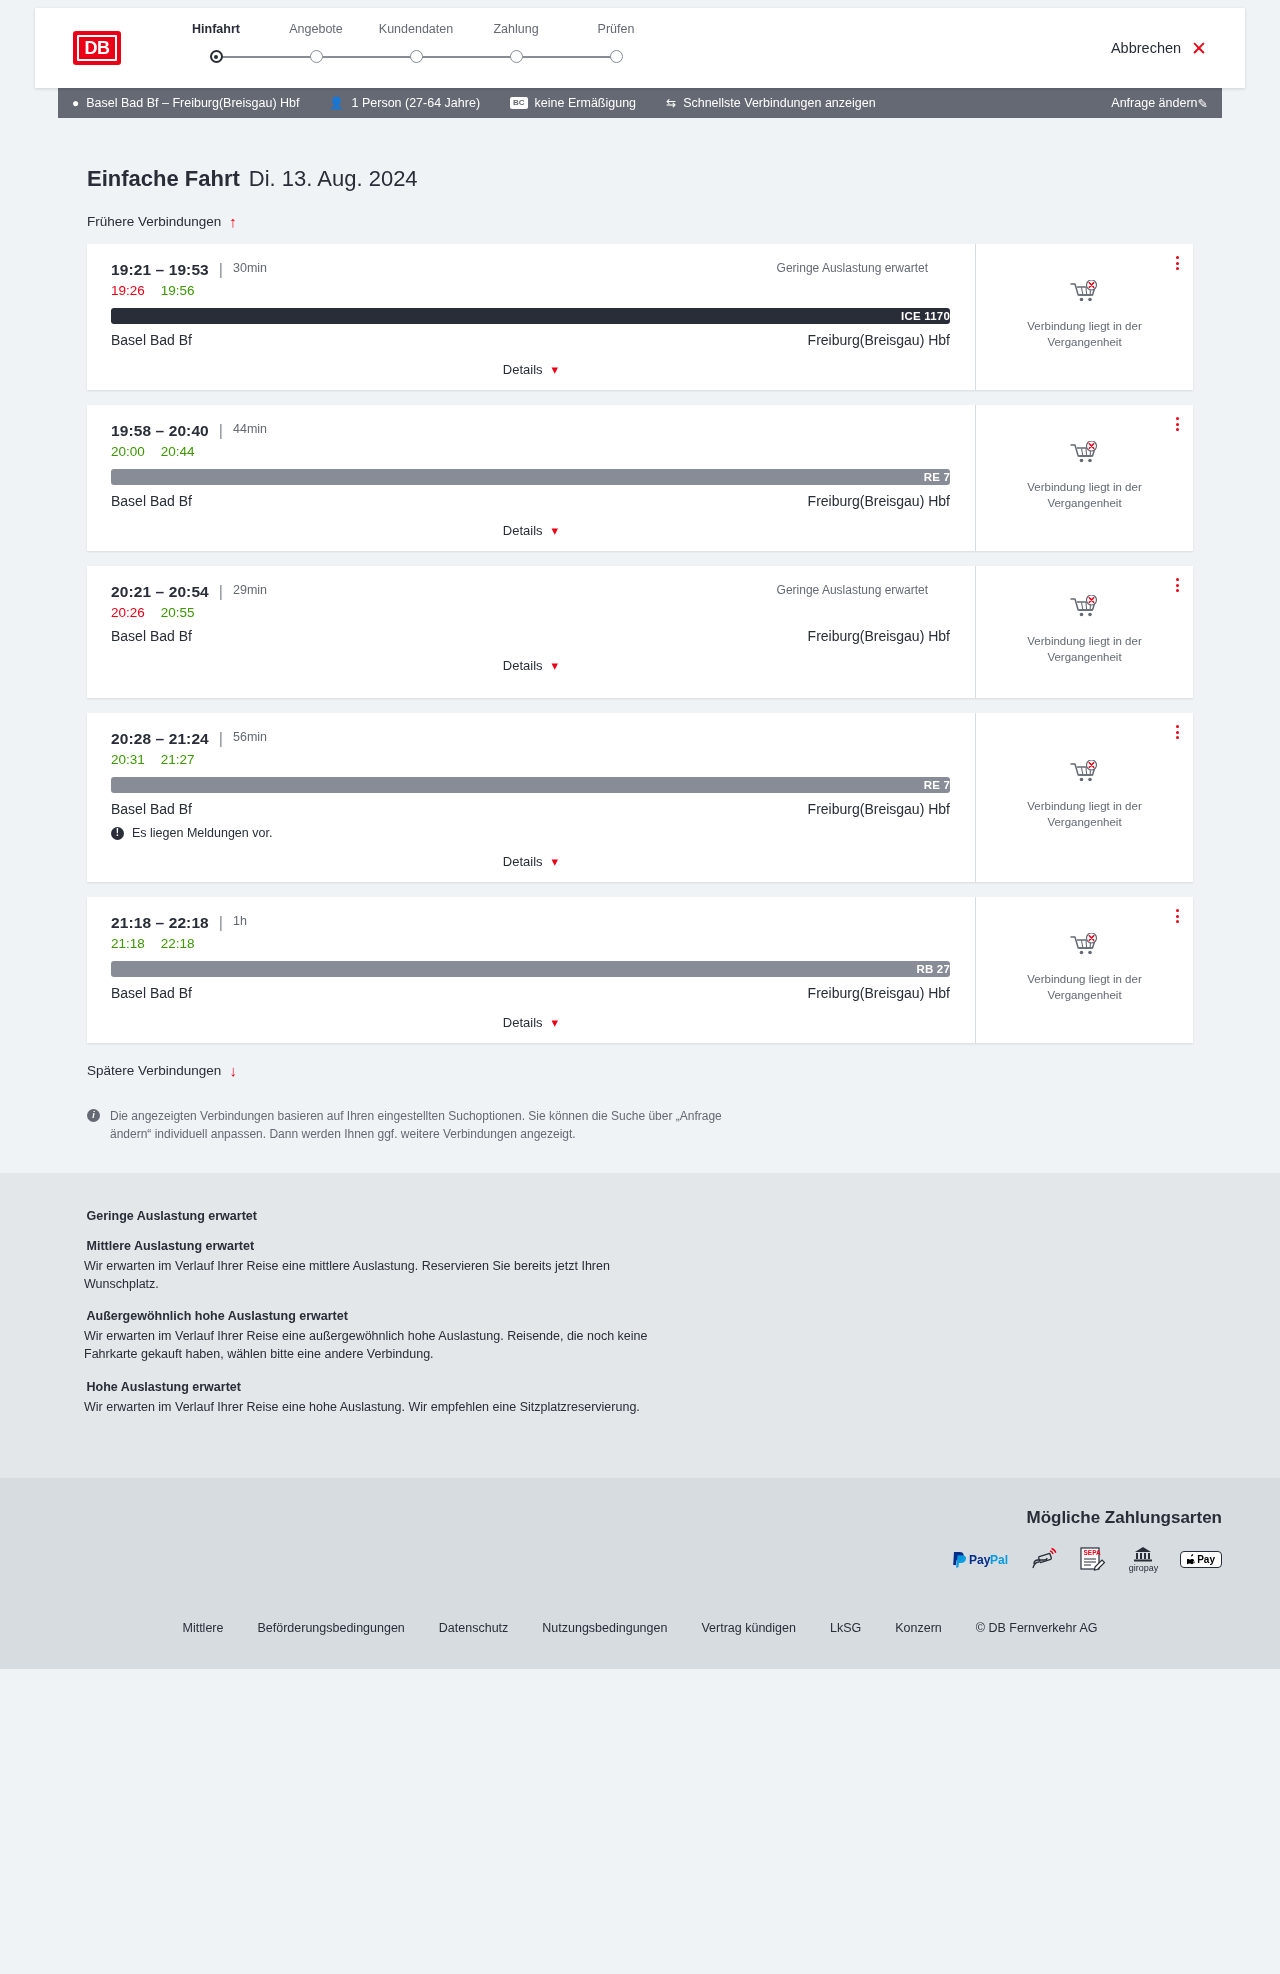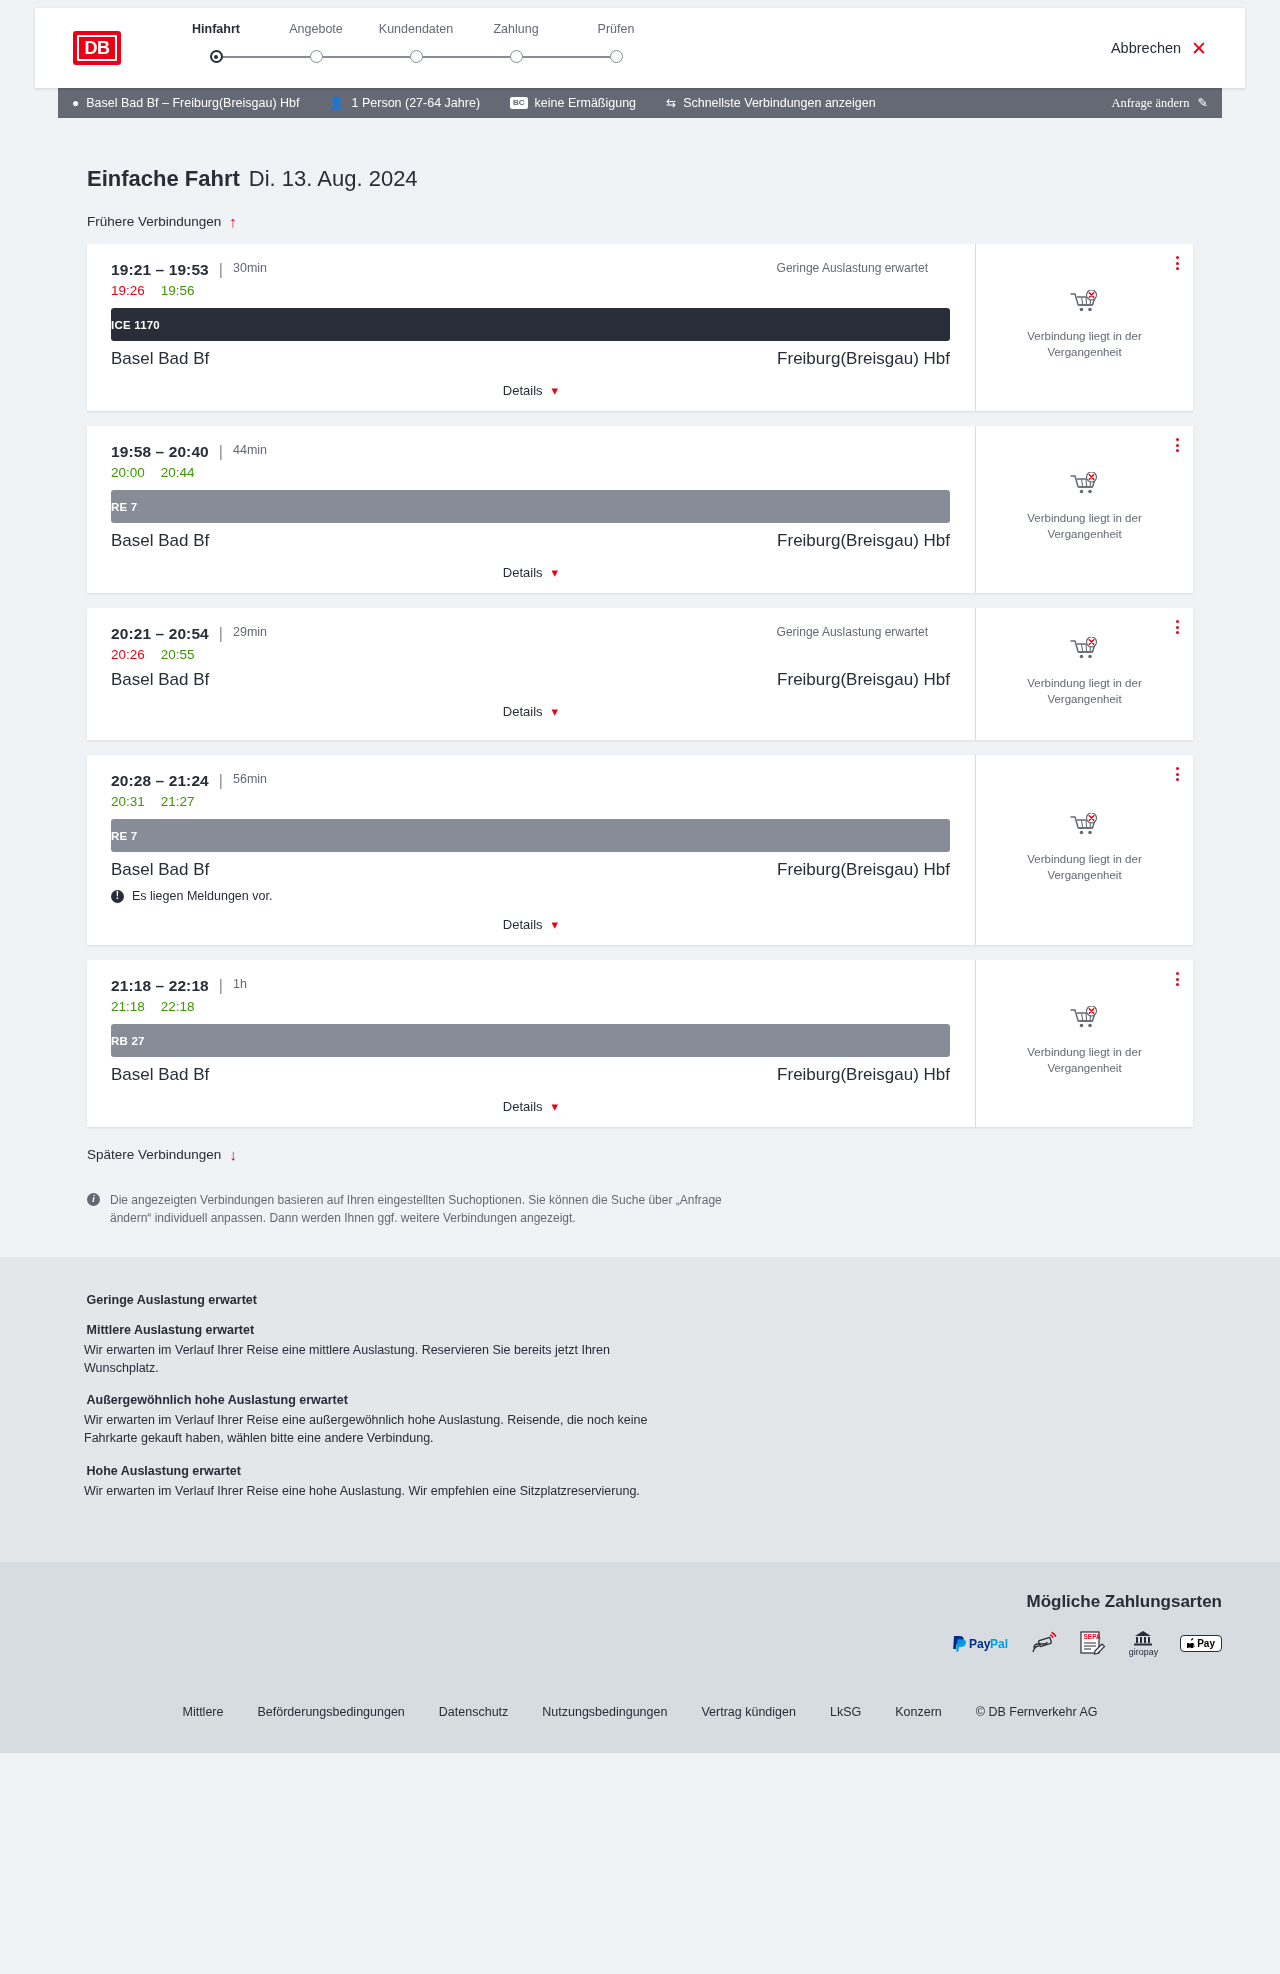--- a/index.html
+++ b/index.html
@@ -94,21 +94,21 @@
     font-size: 12.5px;
     padding: 0 14px;
   }
   .qb-item { display: flex; align-items: center; gap: 7px; margin-right: 30px; white-space: nowrap; }
   .qb-item .gl { font-size: 12px; line-height: 1; }
   .bc-box {
     background: #ffffff; color: #646973;
     font-size: 8px; font-weight: 700;
     padding: 1px 3px; border-radius: 2px; line-height: 1.2;
   }
-  .qb-change { margin-left: auto; display: flex; align-items: center; gap: 8px; cursor: pointer; font-family: Liberation Serif, serif; }
+  .qb-change { margin-left: auto; display: flex; align-items: center; cursor: pointer; }
 
   
   .results-wrap { padding: 0 87px; background: #f0f3f5; padding-bottom: 30px; }
 
   .page-title { margin-top: 48px; font-size: 22px; display: flex; align-items: baseline; gap: 9px; }
   .page-title .strong { font-weight: 700; }
   .page-title .date { font-weight: 400; }
 
   .nav-link {
     margin-top: 22px;
@@ -151,32 +151,32 @@
   .person .body { width: 4px; height: 8px; background: currentColor; border-radius: 1.5px 1.5px 0 0; }
   .p-dark { color: #646973; }
   .p-light { color: #d7dce1; }
 
   .row-real { margin-top: 4px; font-size: 13.5px; display: flex; gap: 16px; }
   .t-delay { color: #ec0016; }
   .t-ok { color: #3c9700; }
 
   .train-bar {
     margin-top: 10px;
-    height: 33px; border-radius: 3px;
-    display: flex; align-items: center; justify-content: flex-start;
+    height: 16px; border-radius: 3px;
+    display: flex; align-items: center; justify-content: flex-end;
     color: #ffffff; font-size: 11.5px; font-weight: 700;
     letter-spacing: .2px;
   }
   .train-ice { background: #282d37; }
   .train-re  { background: #878c96; }
 
   .row-stations {
     margin-top: 8px;
     display: flex; justify-content: space-between;
-    font-size: 17px; color: #282d37;
+    font-size: 14px; color: #282d37;
   }
 
   .msg-row {
     margin-top: 9px;
     display: flex; align-items: center; gap: 8px;
     font-size: 12.5px; color: #282d37;
   }
   .warn-icon {
     width: 13px; height: 13px; border-radius: 50%;
     background: #282d37; color: #ffffff;

